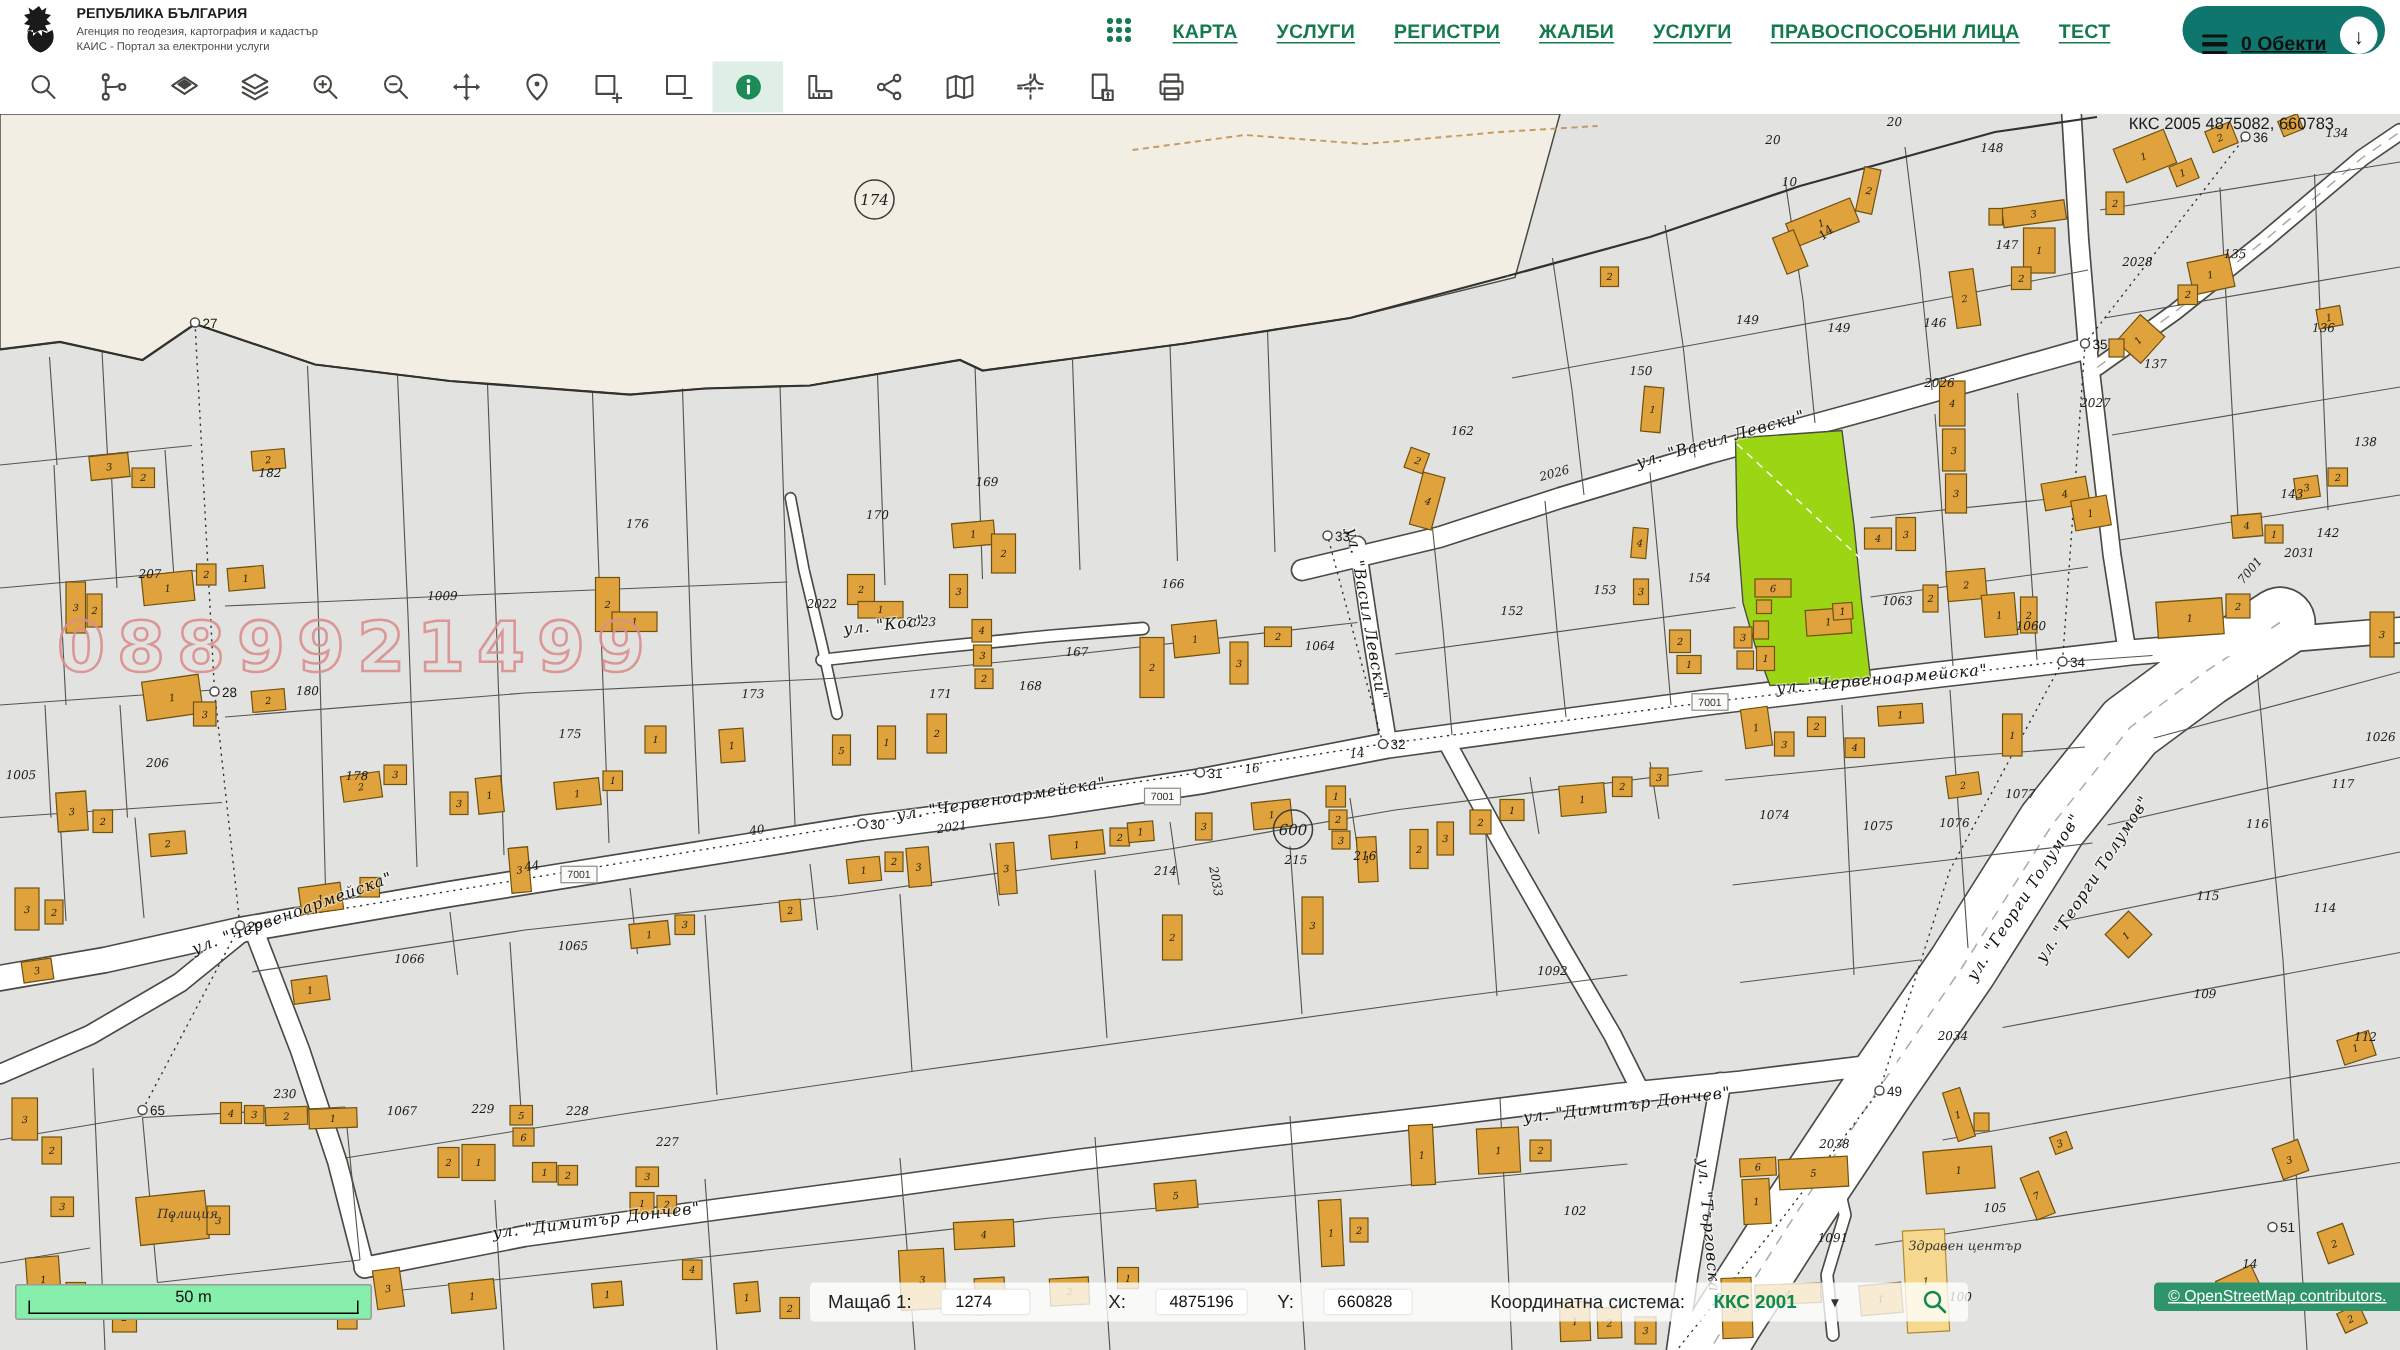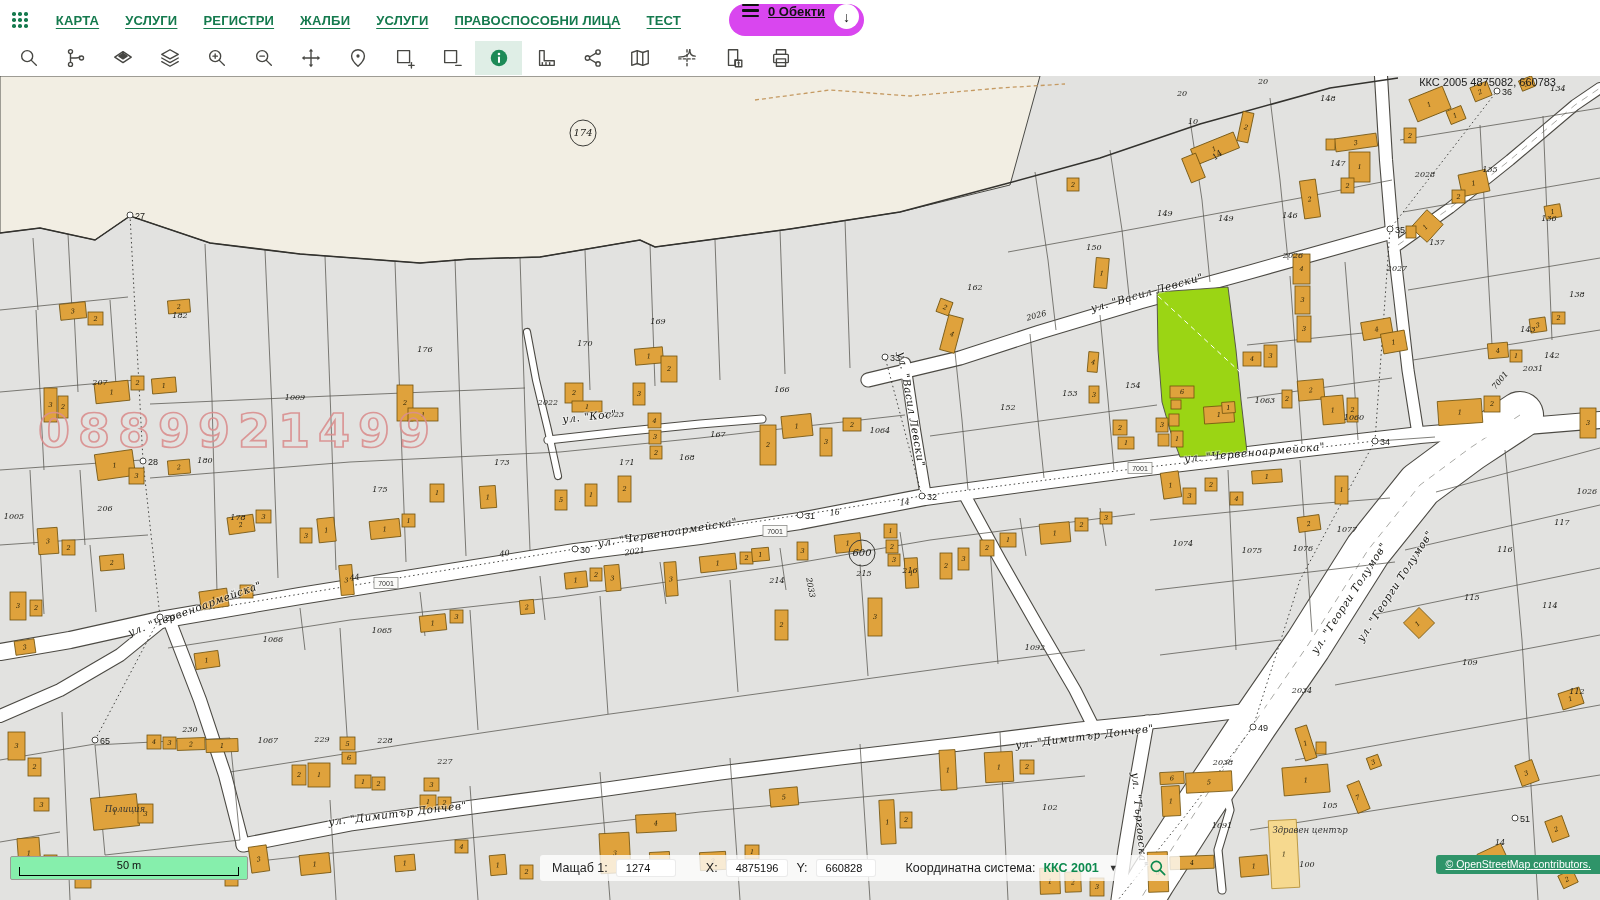--- a/index.html
+++ b/index.html
@@ -9,21 +9,21 @@
     padding:0 10px 0 12px;background:#fff;}
   .brand{display:flex;align-items:center;gap:9px;}
   .brand-lines{line-height:1.3;}
   .brand-name{font-size:9.5px;font-weight:700;color:#1c1c1c;}
   .brand-sub{font-size:7.5px;color:#4a4a4a;}
   nav{display:flex;align-items:center;gap:26px;}
   .grid-icon{display:grid;grid-template-columns:repeat(3,1fr);gap:2.5px;margin-right:2px;}
   .grid-icon i{width:3.6px;height:3.6px;border-radius:50%;background:#157a4e;}
   .nav-link{color:#157a4e;font-weight:700;font-size:13px;letter-spacing:.2px;
     text-decoration:underline;text-underline-offset:3px;cursor:pointer;white-space:nowrap;}
-  .pill{display:flex;align-items:flex-start;gap:9px;background:#d946ef;border:none;cursor:pointer;
+  .pill{display:flex;align-items:flex-end;gap:9px;background:#0f766e;border:none;cursor:pointer;
     border-radius:17px;height:32px;padding:0 5px 0 13px;font-weight:700;font-size:13px;margin-left:22px;}
   .pill .bars{display:flex;flex-direction:column;gap:3px;}
   .pill .bars i{display:block;width:17px;height:2.4px;background:#111;border-radius:1px;}
   .pill .lbl{text-decoration:underline;color:#111;}
   .pill .circ{width:25px;height:25px;border-radius:50%;background:#fff;display:flex;
     align-items:center;justify-content:center;font-size:14px;font-weight:700;color:#111;}
   
   #toolbar{height:36px;display:flex;align-items:center;padding:0 5px;background:#fff;}
   .tool{width:47px;height:34px;display:flex;align-items:center;justify-content:center;
     background:none;border:none;cursor:pointer;}
@@ -32,34 +32,44 @@
   
   #map-wrap{position:relative;width:1600px;height:824px;background:#e2e2e0;}
   #map-svg{position:absolute;left:0;top:0;}
   
   #scalebar{position:absolute;left:10px;bottom:20px;width:236px;height:22px;background:#86efac;
     border:1px solid #9a9a96;border-radius:2px;z-index:5;}
   #scalebar .ruler{position:absolute;left:8px;right:8px;bottom:3px;height:8px;
     border-left:1.5px solid #000;border-right:1.5px solid #000;border-bottom:1.5px solid #000;}
   #scalebar .txt{position:absolute;left:0;right:0;top:2px;text-align:center;font-size:11px;color:#111;}
   #statusbar{position:absolute;left:540px;bottom:19px;height:26px;display:flex;align-items:center;
-    gap:8px;padding:0 12px;background:rgba(255,255,255,.78);border-radius:3px;z-index:5;font-size:12.5px;color:#222;}
+    gap:19px;padding:0 12px;background:rgba(255,255,255,.78);border-radius:3px;z-index:5;font-size:12.5px;color:#222;}
   #statusbar .chip{background:#fff;border:1px solid rgba(0,0,0,.08);border-radius:3px;
     padding:2px 9px;min-width:40px;font-size:11px;color:#111;}
   #statusbar .crs{color:#0d8a4e;font-weight:700;}
   #statusbar .caret{font-size:9px;color:#333;margin-left:2px;}
   #statusbar .gap{width:14px;}
   #attribution{position:absolute;right:0;bottom:26px;background:#2f9469;color:#fff;
     font-size:10.5px;padding:3px 9px 4px;border-radius:3px 0 0 3px;z-index:5;text-decoration:underline;}
   #attribution a{color:#fff;text-decoration:underline;cursor:pointer;}
 </style>
 </head>
 <body>
 
 <div id="header">
+  <div class="brand">
+    <svg width="30" height="34" viewBox="0 0 30 34">
+      <path fill="#1a1a1a" d="M14,1 l2,3 3,-2 -1,4 4,1 -3,3 3,3 -4,1 2,4 -4,-1 0,4 -3,-3 -3,3 0,-4 -4,1 2,-4 -4,-1 3,-3 -3,-3 4,-1 -1,-4 3,2 z M7,17 q-2,6 1,10 q3,4 7,5 q4,-1 7,-5 q3,-4 1,-10 l-4,2 -4,-2 -4,2 z"></path>
+    </svg>
+    <div class="brand-lines">
+      <div class="brand-name">РЕПУБЛИКА БЪЛГАРИЯ</div>
+      <div class="brand-sub">Агенция по геодезия, картография и кадастър</div>
+      <div class="brand-sub">КАИС - Портал за електронни услуги</div>
+    </div>
+  </div>
   <nav>
     <span class="grid-icon">
       <i></i>
         <i></i>
         <i></i>
         <i></i>
         <i></i>
         <i></i>
         <i></i>
         <i></i>

